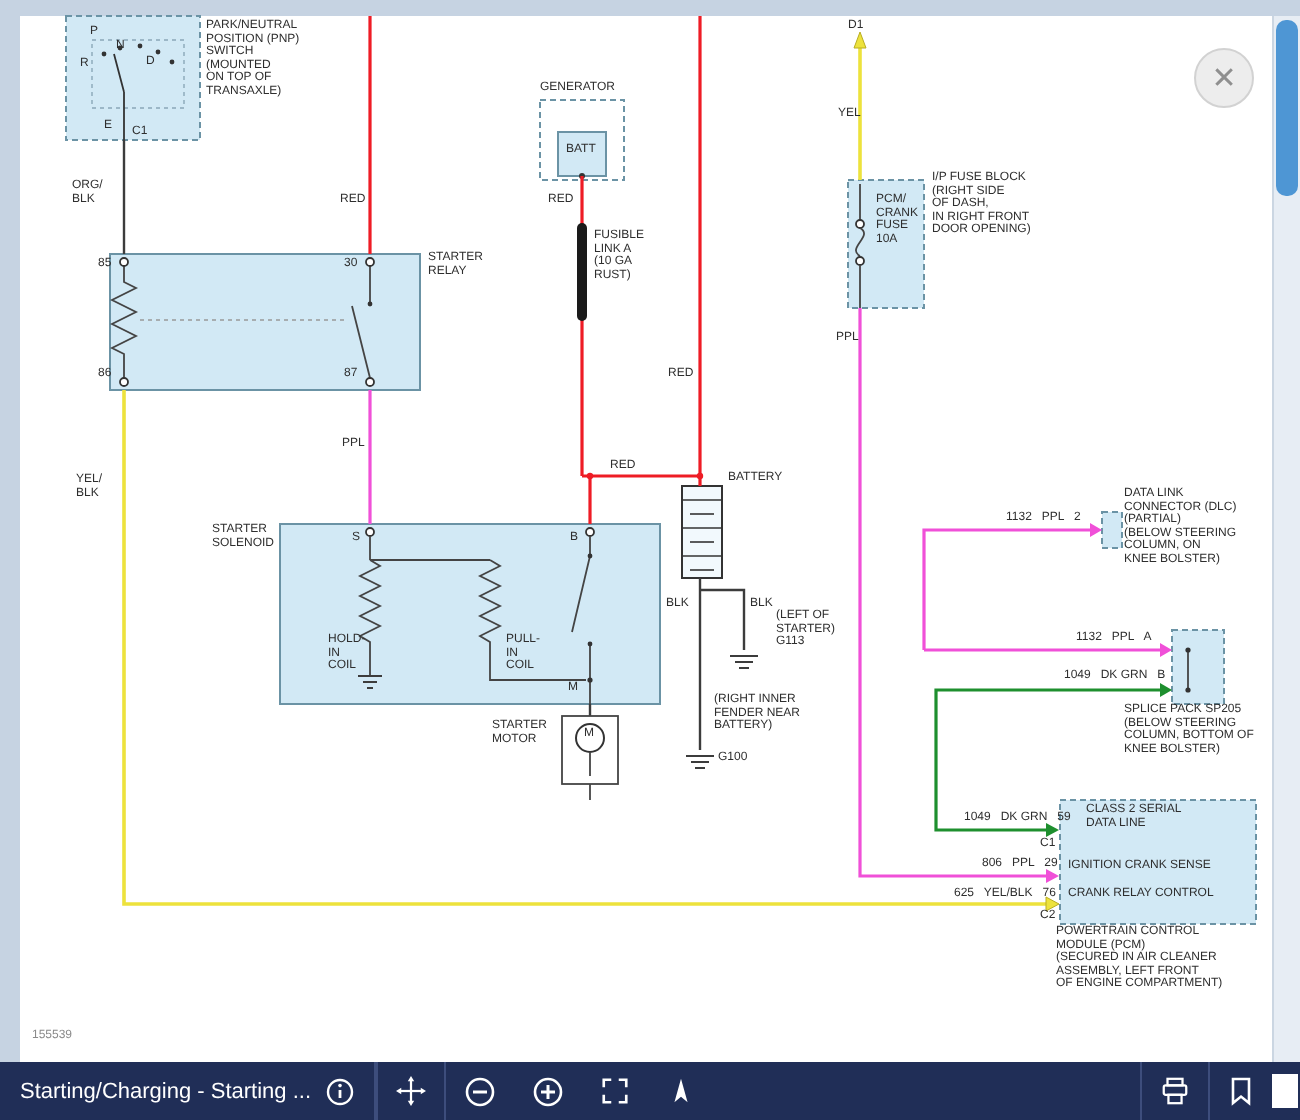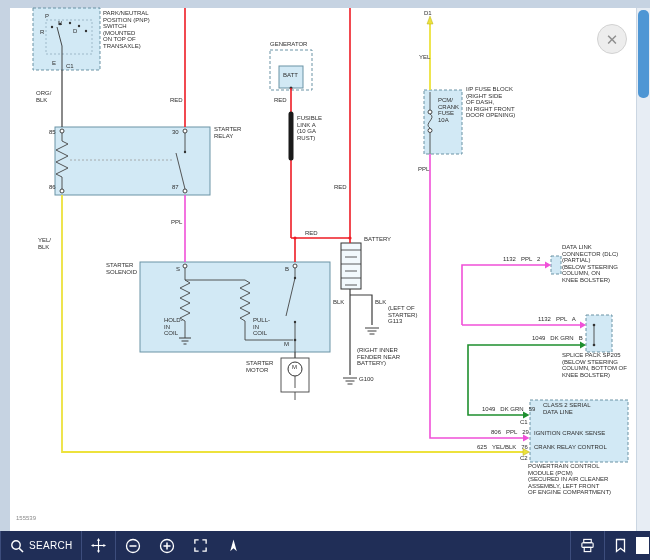--- a/index.html
+++ b/index.html
@@ -306,30 +306,31 @@
 
   <button class="close-btn">
     <span>✕</span>
   </button>
 
   <div class="vscroll-track">
     <div class="vscroll-thumb"></div>
   </div>
 
   <div class="toolbar">
+    <div class="tb-title-wrap">
+      <span>Starting/Charging - Starting ...</span>
+      <span class="tb-icon">
+        <svg width="14" height="14" viewBox="0 0 14 14">
+            <circle cx="7" cy="7" r="6" fill="none" stroke="#fff" stroke-width="1.2"></circle>
+            <line x1="7" y1="6" x2="7" y2="10" stroke="#fff" stroke-width="1.4"></line>
+            <circle cx="7" cy="3.8" r="0.9" fill="#fff"></circle>
+          </svg>
+      </span>
+    </div>
     <div class="tb-sep"></div>
-    <button class="tb-btn">
-      <span class="tb-icon">
-        <svg width="14" height="14" viewBox="0 0 14 14">
-            <circle cx="6" cy="6" r="4.2" fill="none" stroke="#fff" stroke-width="1.4"></circle>
-            <line x1="9.2" y1="9.2" x2="13" y2="13" stroke="#fff" stroke-width="1.6"></line>
-          </svg>
-      </span>
-      <span>SEARCH</span>
-    </button>
     <div class="tb-sep"></div>
     <button class="tb-btn">
       <span class="tb-icon">
         <svg width="15" height="15" viewBox="0 0 16 16">
             <g stroke="#fff" stroke-width="1.2">
               <line x1="8" y1="2" x2="8" y2="14"></line>
               <line x1="2" y1="8" x2="14" y2="8"></line>
             </g>
             <g fill="#fff">
               <polygon points="8,0 6.3,2.8 9.7,2.8"></polygon>

